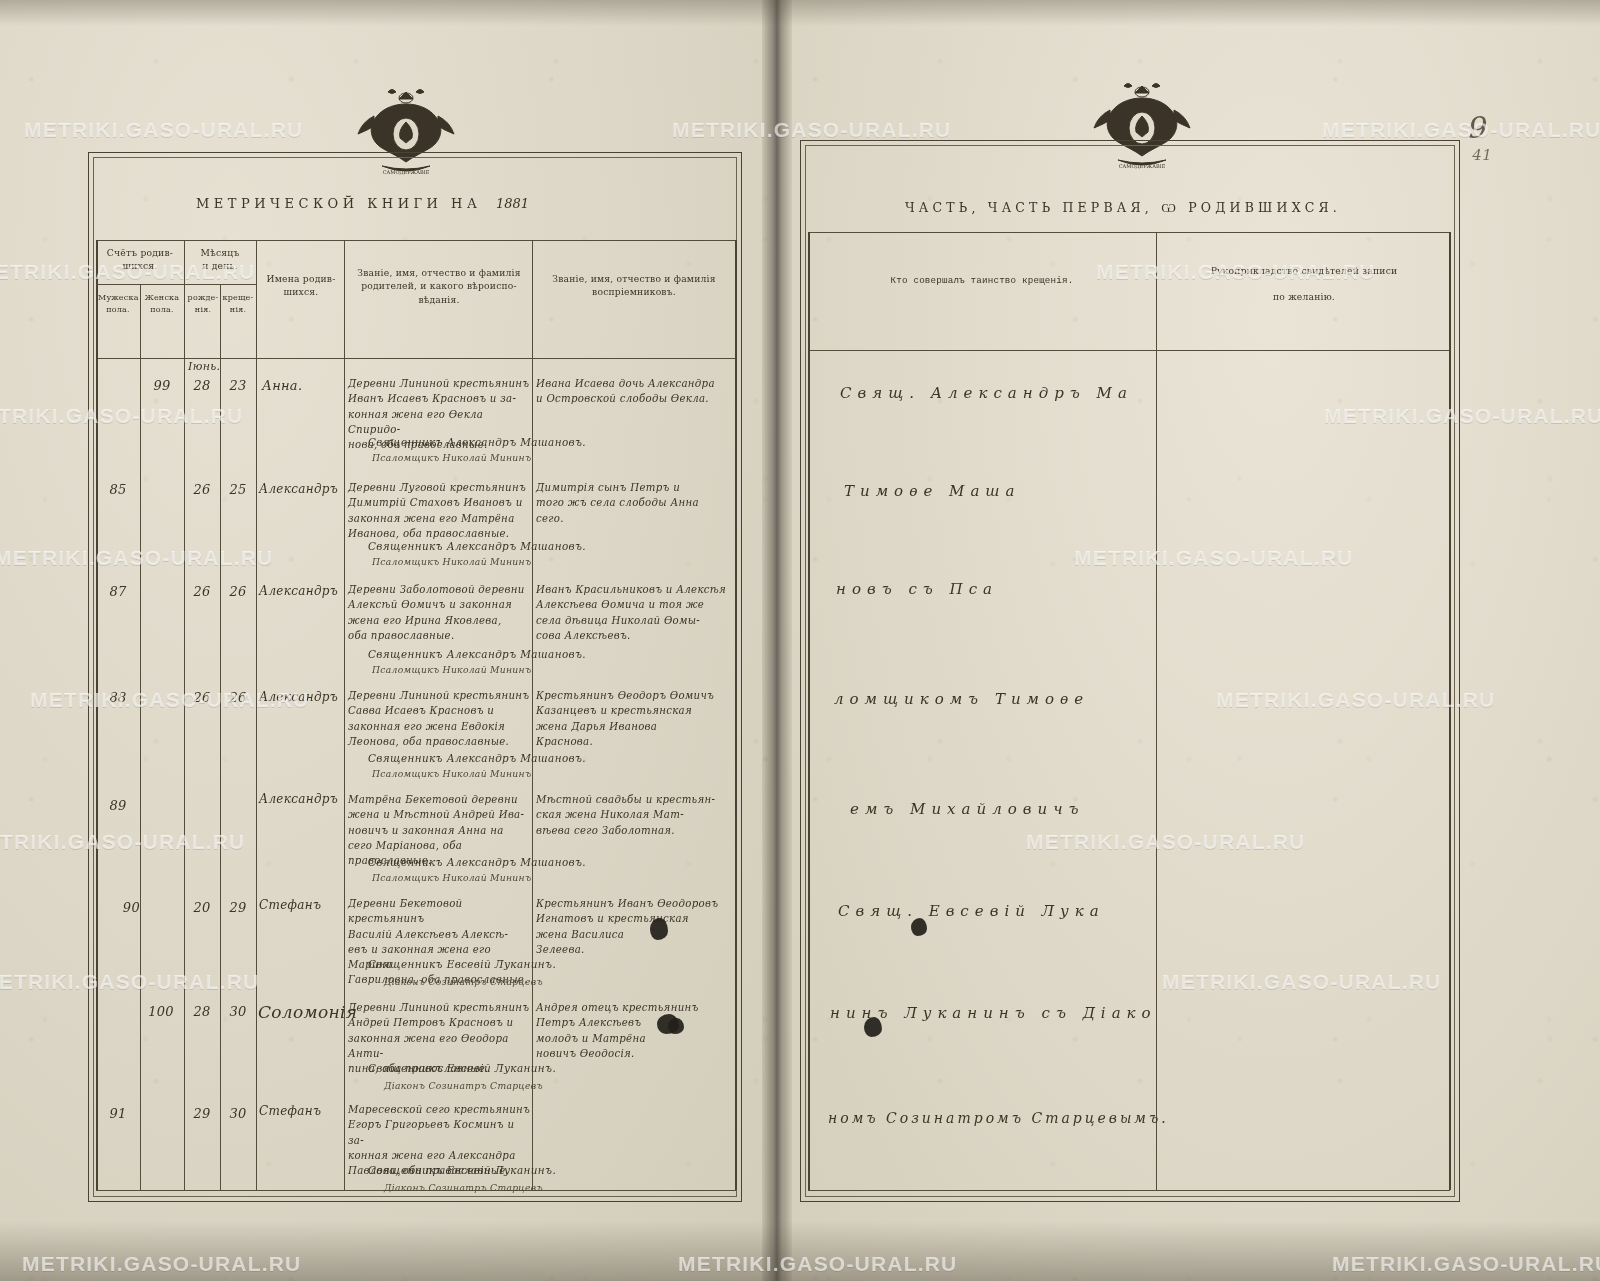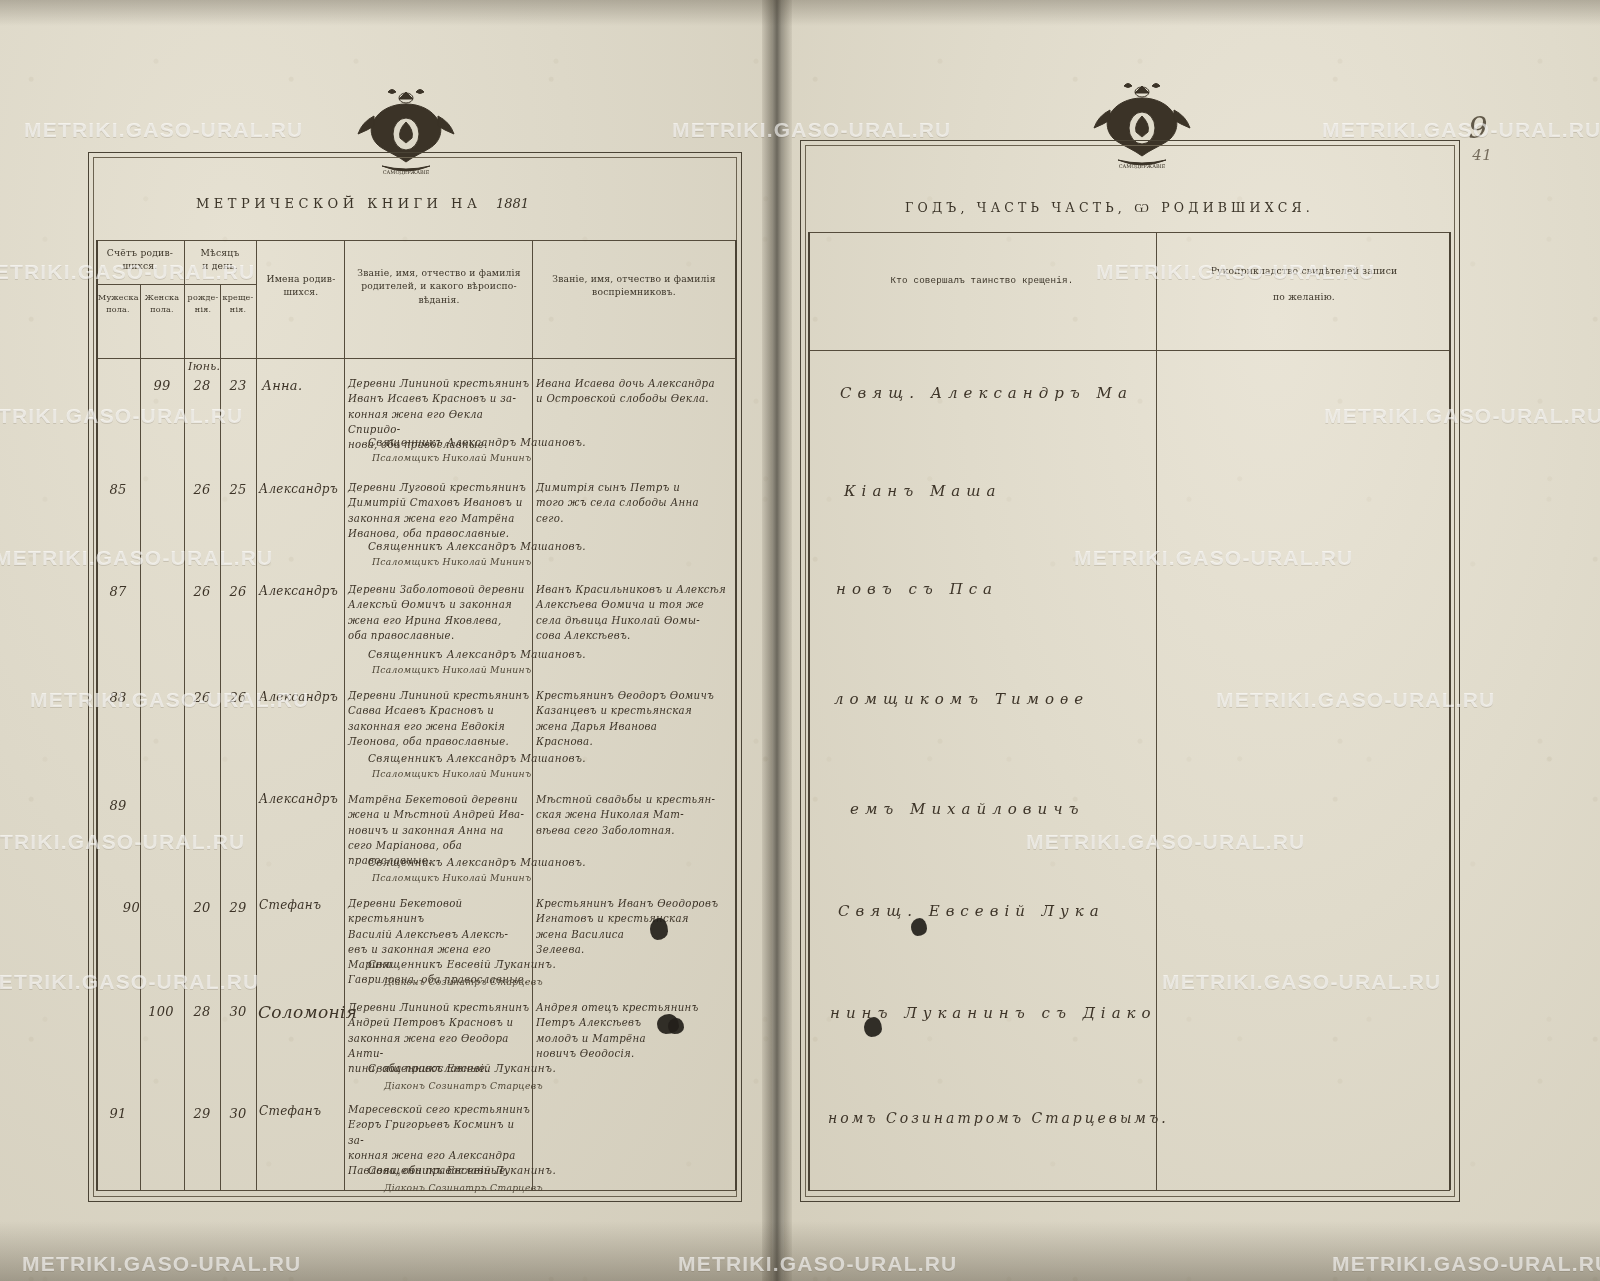--- a/index.html
+++ b/index.html
@@ -285,21 +285,21 @@
     </svg>
   </div>
 
   <div class="frame" id="frameL"></div>
   <div class="frame" id="frameR"></div>
 
   <div class="title-left">
     <span>МЕТРИЧЕСКОЙ КНИГИ НА</span>
     <span class="year">1881</span>
   </div>
-  <div class="title-right">ГОДЪ, ЧАСТЬ ЧАСТЬ, Ѡ РОДИВШИХСЯ.</div>
+  <div class="title-right">ЧАСТЬ, ЧАСТЬ ПЕРВАЯ, Ѡ РОДИВШИХСЯ.</div>
   <div class="pagenum hand">9</div>
   <div class="pagenum2 hand">41</div>
 
   <div id="tableL">
 
     <div class="hline" style="left:0;  top:0;   width:640px;"></div>
     <div class="hline" style="left:0;  top:118px; width:640px;"></div>
     <div class="hline" style="left:0;  top:950px; width:640px;"></div>
     <div class="vline thick" style="left:0;   top:0; height:950px;"></div>
     <div class="vline thick" style="left:639px; top:0; height:950px;"></div>
@@ -465,21 +465,21 @@
     <div class="hline" style="left:0; top:958px; width:642px;"></div>
     <div class="vline thick" style="left:0;   top:0; height:958px;"></div>
     <div class="vline thick" style="left:641px; top:0; height:958px;"></div>
     <div class="vline" style="left:348px; top:0; height:958px;"></div>
 
     <div class="colhead" style="left:20px; top:42px; width:308px;font-family:Liberation Mono, monospace;">Кто совершалъ таинство крещенія.</div>
     <div class="colhead" style="left:360px; top:32px; width:272px;">Рукоприкладство свидѣтелей записи</div>
     <div class="colhead" style="left:360px; top:58px; width:272px;">по желанію.</div>
 
     <div class="rhand" style="left:32px; top:152px;">Свящ. Александръ Ма</div>
-    <div class="rhand" style="left:36px; top:250px;">Кіанъ     Маша</div>
+    <div class="rhand" style="left:36px; top:250px;">Тимоѳе     Маша</div>
     <div class="rhand" style="left:28px; top:348px;">новъ     съ     Пса</div>
     <div class="rhand" style="left:26px; top:458px;">ломщикомъ  Тимоѳе</div>
     <div class="rhand" style="left:42px; top:568px;">емъ   Михайловичъ</div>
     <div class="rhand" style="left:30px; top:670px;">Свящ. Евсевій Лука</div>
     <div class="rhand" style="left:22px; top:772px;">нинъ  Луканинъ съ Діако</div>
     <div class="rhand" style="left:20px; top:878px; letter-spacing:3px; font-size:14px;">номъ Созинатромъ Старцевымъ.</div>
   </div>
 
   <div class="blot" style="left:650px; top:918px; width:18px; height:22px;"></div>
   <div class="blot" style="left:657px; top:1014px; width:22px; height:20px;"></div>

